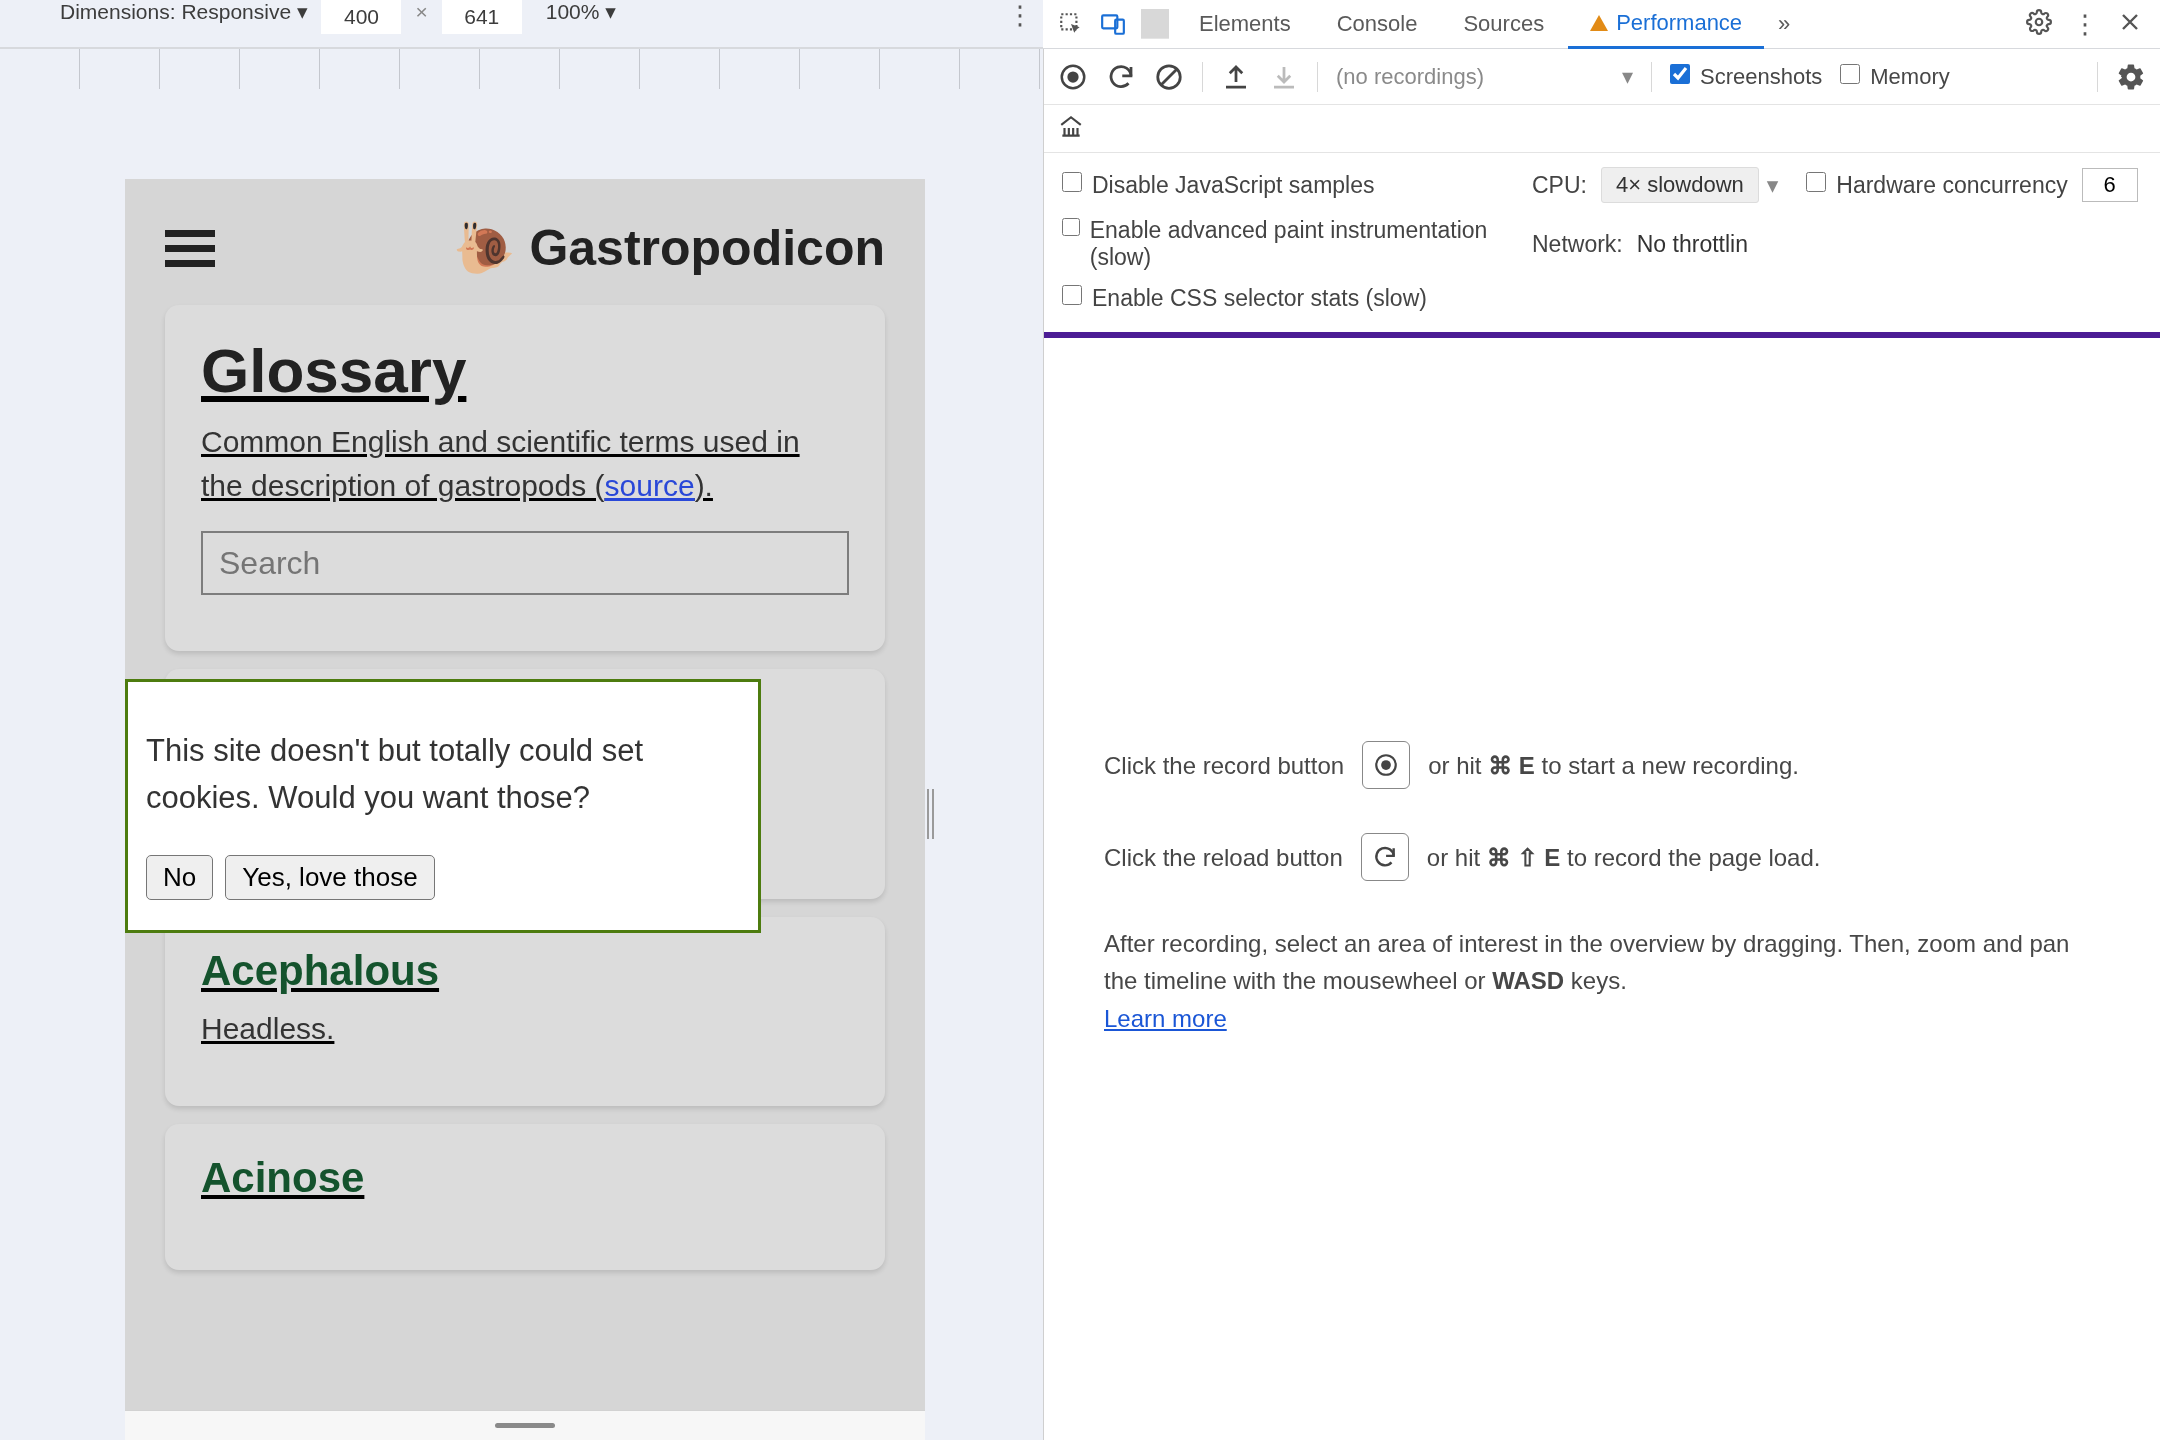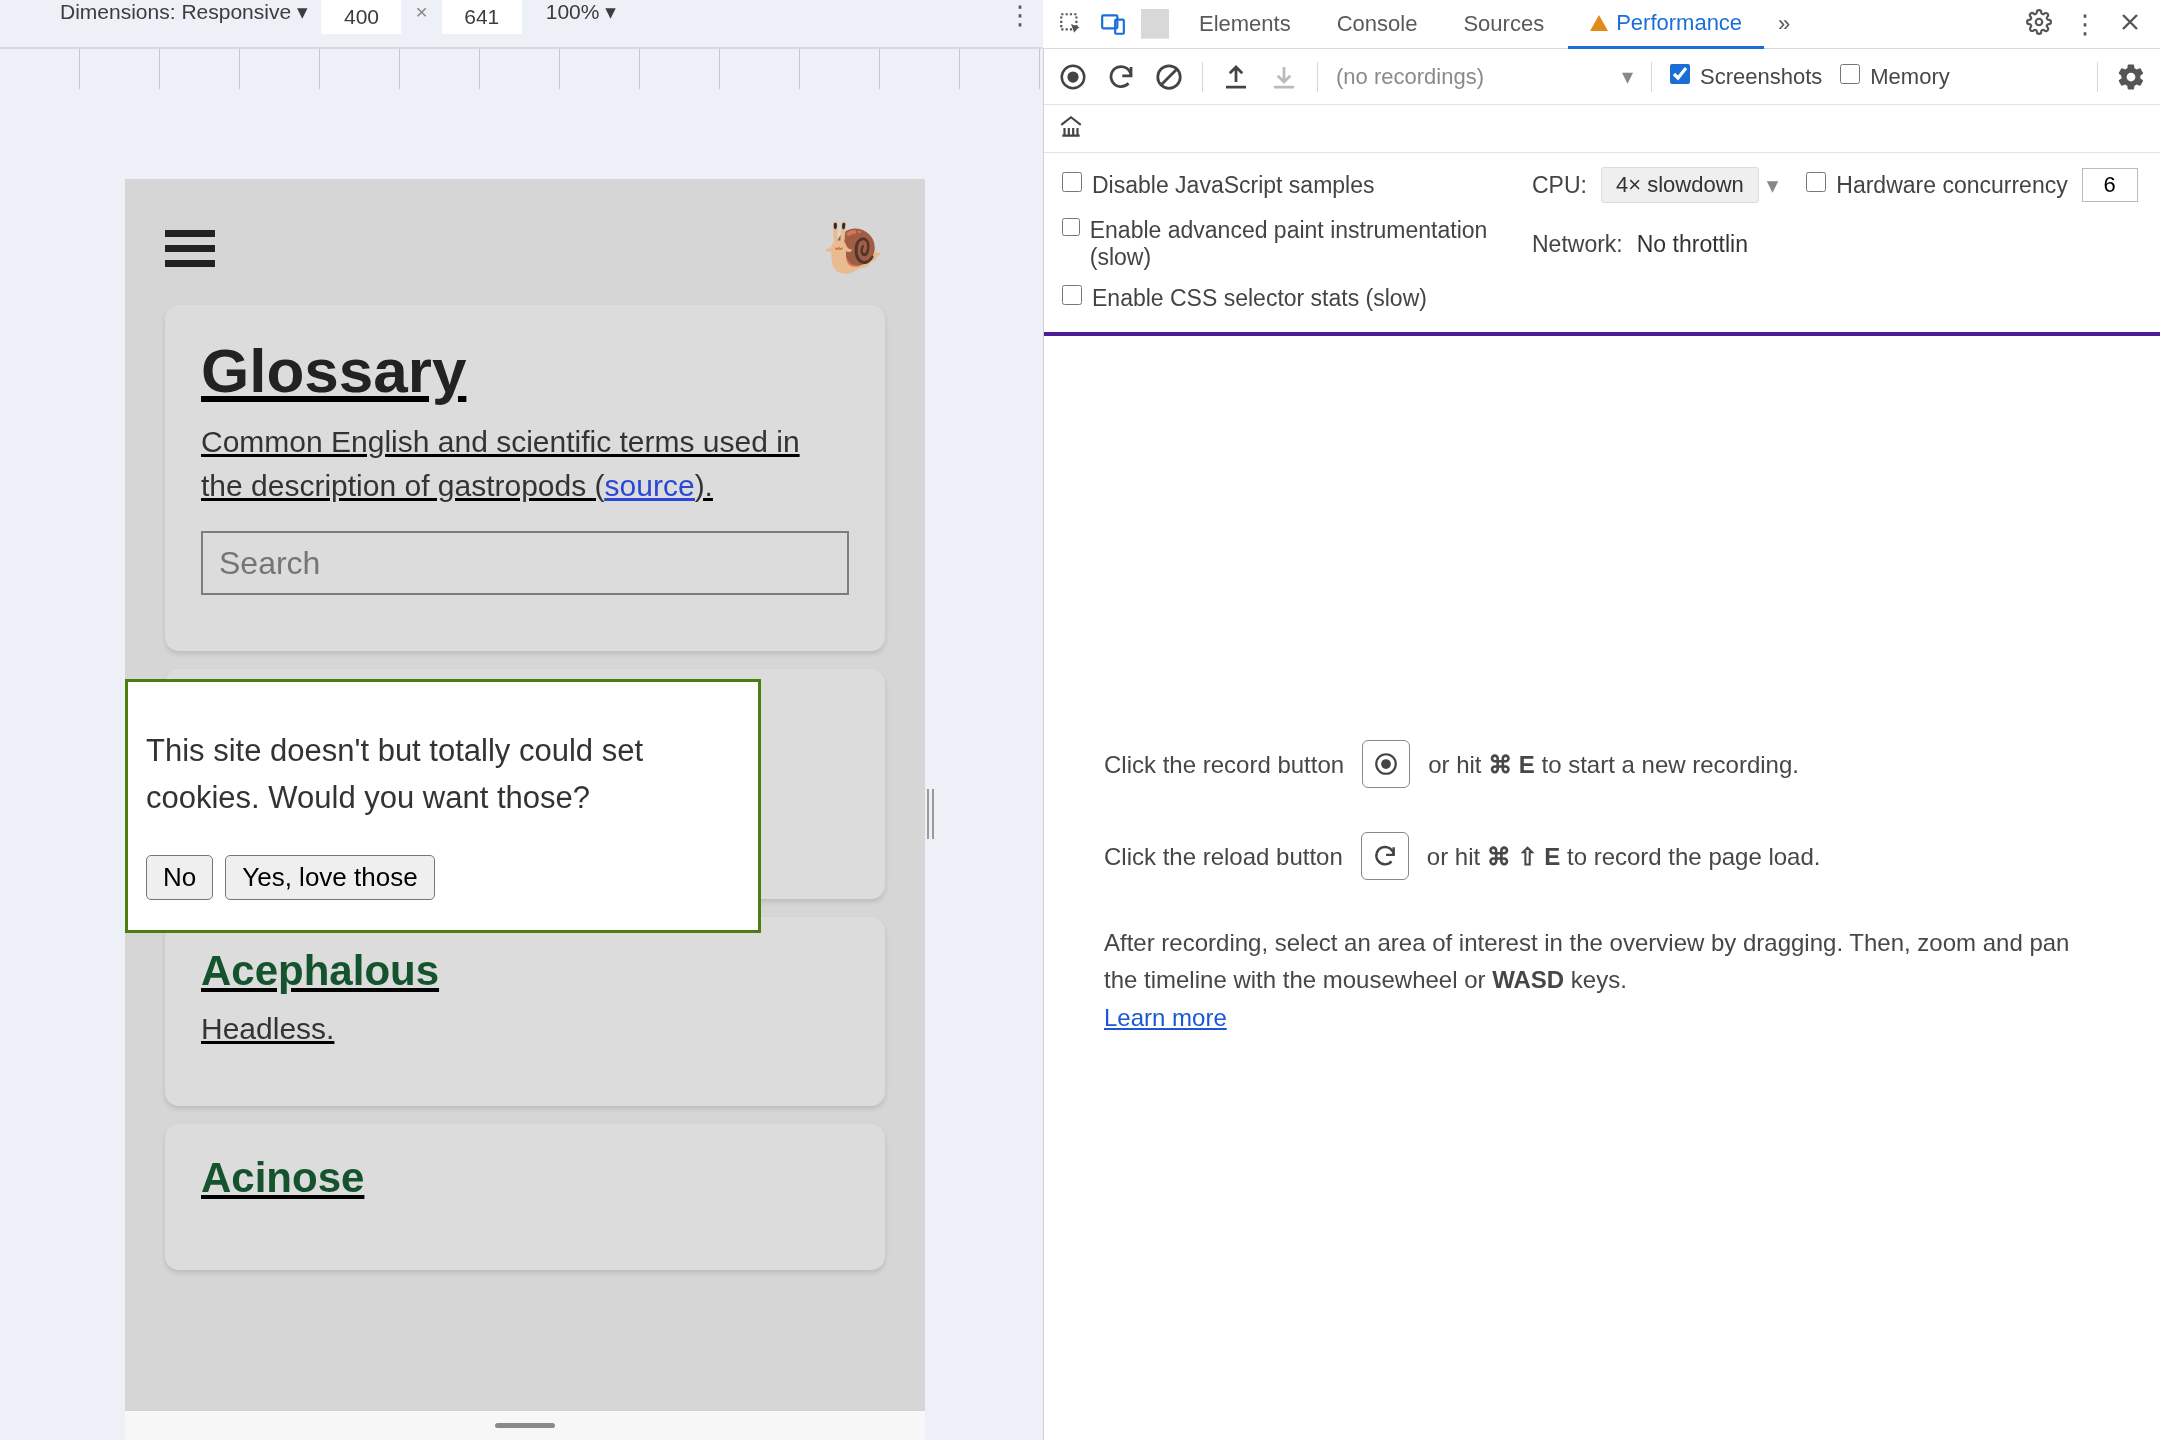--- a/index.html
+++ b/index.html
@@ -215,21 +215,21 @@
 .chk { display: flex; align-items: flex-start; gap: 10px; cursor: pointer; }
 .chk input { width: 20px; height: 20px; accent-color: #1a6fd6; }
 .red-gear { color: #d63b2a; }
 .perf-toolbar2 {
   height: 48px;
   border-bottom: 1px solid #e4e4e4;
   display: flex; align-items: center; padding: 0 14px; gap: 18px;
 }
 
 .perf-options {
-  border-bottom: 4px solid #4c1d95;
+  border-bottom: 6px solid #4c1d95;
   padding: 14px 18px 20px 18px;
   display: grid;
   grid-template-columns: 440px 1fr;
   column-gap: 30px;
   row-gap: 14px;
   font-size: 23px;
   color: #444;
   align-items: center;
 }
 .perf-options .chk { grid-column: 1; }
@@ -346,20 +346,21 @@
 
     <div class="device-frame">
       <div class="app-header">
         <div class="hamburger">
             <div></div>
             <div></div>
             <div></div>
           </div>
         <div class="app-title">
           <span>🐌</span>
+          <span>Gastropodicon</span>
         </div>
       </div>
 
       <div class="card">
         <h1>Glossary</h1>
         <p>
           <span>Common English and scientific terms used in the description of gastropods (</span><a href="#">source</a><span>).</span>
         </p>
         <input class="search-box" placeholder="Search" style="">
       </div>

